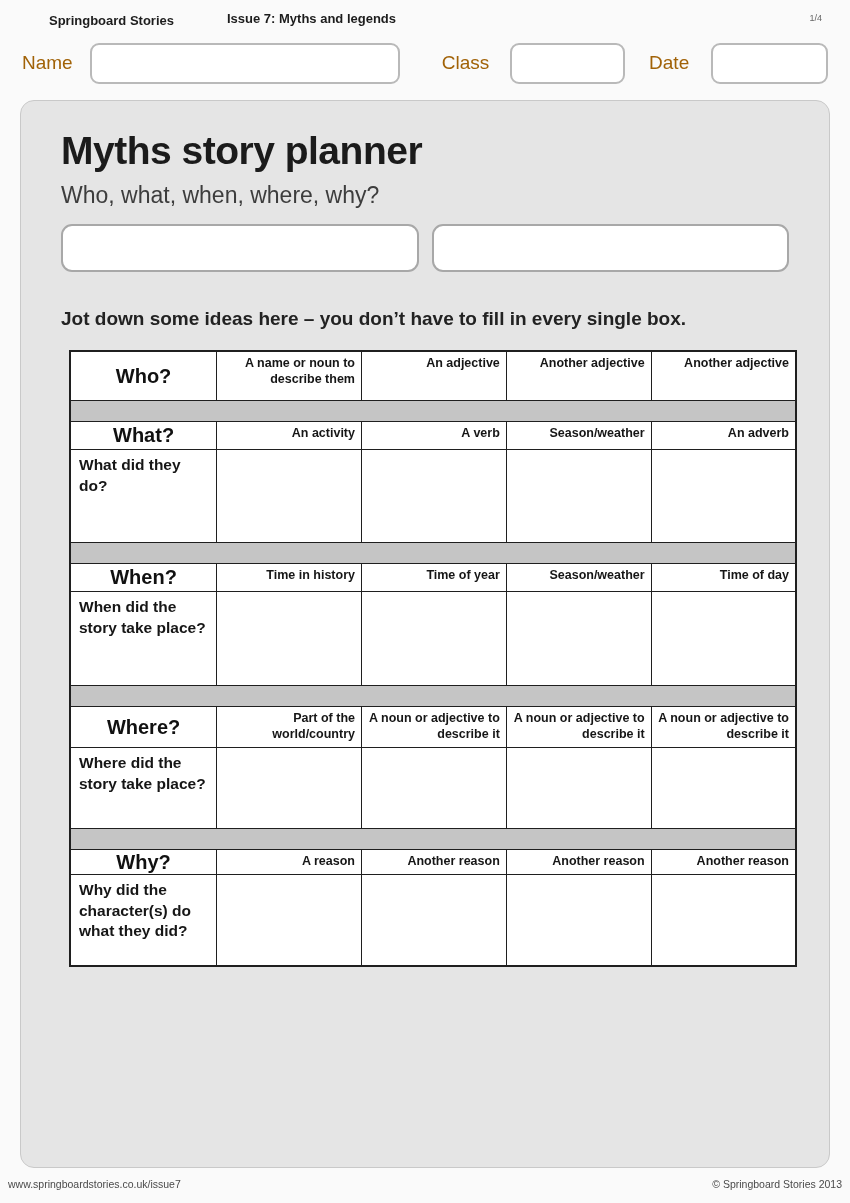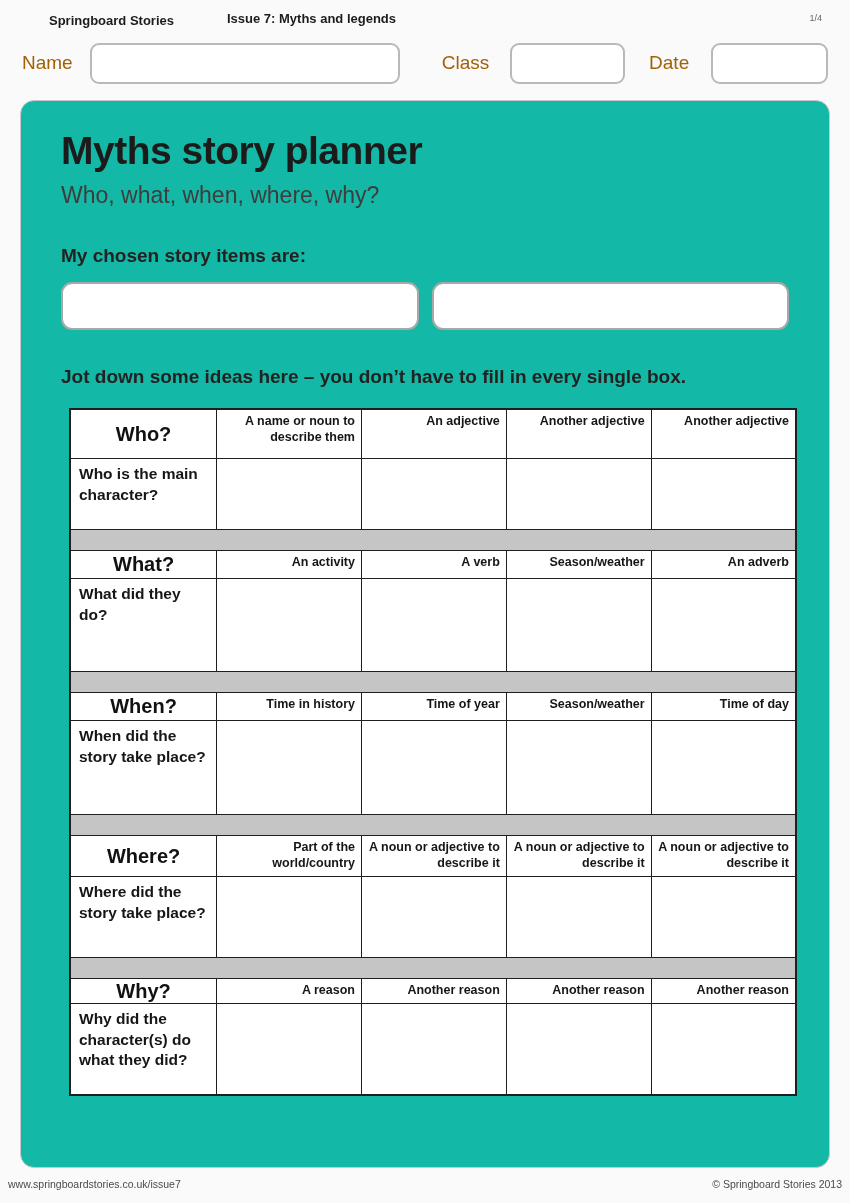--- a/index.html
+++ b/index.html
@@ -24,21 +24,21 @@
   .idrow{display:flex;align-items:center;height:50px;margin-top:6px;padding:0 22px;}
   .idlabel{font-size:19px;color:#a16207;}
   .field{background:#fff;border:2px solid var(--field);border-radius:9px;height:41px;}
   .f-name{width:316px;margin-left:17px;}
   .f-class{width:117px;margin-left:21px;}
   .f-date{width:119px;margin-left:22px;}
   .l-class{margin-left:42px;}
   .l-date{margin-left:24px;}
   
   .card{
-    margin:12px 20px 0;height:1068px;background:#14b8a6;
+    margin:12px 20px 0;height:1068px;background:#e5e5e5;
     border:1px solid var(--card);border-radius:14px;
     padding:30px 40px 0;
   }
   .title{font-size:39px;font-weight:600;letter-spacing:-.5px;line-height:1.05;color:#1b1b1b;}
   .subtitle{font-size:23px;color:#3d3d3d;margin-top:10px;}
   .chosen-label{font-size:19px;font-weight:bold;margin-top:36px;color:#222;}
   .chosen-row{display:flex;gap:13px;margin-top:15px;}
   .chosen-box{flex:1;height:48px;background:#fff;border:2px solid #a8a8a8;border-radius:11px;}
   .instruction{font-size:19px;font-weight:bold;margin-top:36px;color:#222;}
   
@@ -74,21 +74,20 @@
   <span class="idlabel l-class">Class</span>
   <div class="field f-class"></div>
   <span class="idlabel l-date">Date</span>
   <div class="field f-date"></div>
 </div>
 
 <div class="card">
   <div class="title">Myths story planner</div>
   <div class="subtitle">Who, what, when, where, why?</div>
 
-  <div class="chosen-label">My chosen story items are:</div>
   <div class="chosen-row">
     <div class="chosen-box"></div>
     <div class="chosen-box"></div>
   </div>
 
   <div class="instruction">Jot down some ideas here – you don’t have to fill in every single box.</div>
 
   <table class="planner">
     <colgroup>
       <col style="width:20.2%">
@@ -98,27 +97,20 @@
         <col style="width:19.95%">
     </colgroup>
     <tbody>
 
       <tr class="hd-who">
         <th class="sec-label">Who?</th>
         <td class="col-head">A name or noun to describe them</td>
         <td class="col-head">An adjective</td>
         <td class="col-head">Another adjective</td>
         <td class="col-head">Another adjective</td>
-      </tr>
-      <tr class="bd-who">
-        <td class="question">Who is the main character?</td>
-        <td class="answer"></td>
-        <td class="answer"></td>
-        <td class="answer"></td>
-        <td class="answer"></td>
       </tr>
       <tr class="sep">
           <td colspan="5"></td>
         </tr>
 
       <tr class="hd-what">
         <th class="sec-label">What?</th>
         <td class="col-head">An activity</td>
         <td class="col-head">A verb</td>
         <td class="col-head">Season/weather</td>

